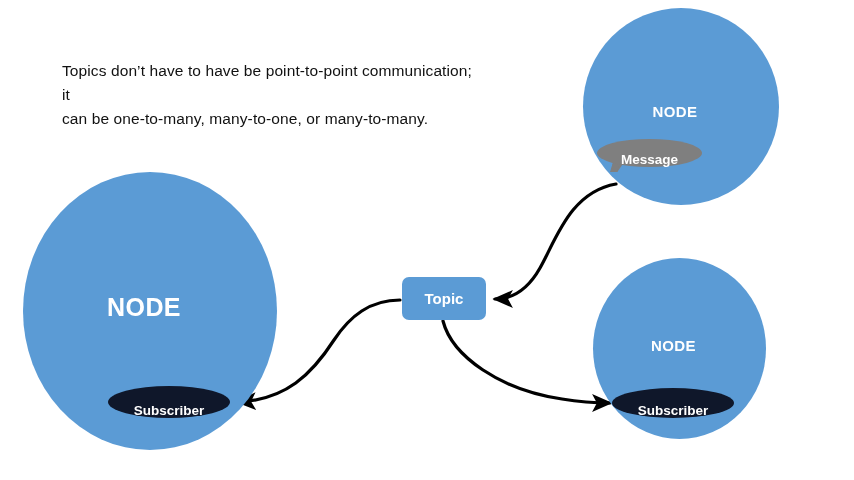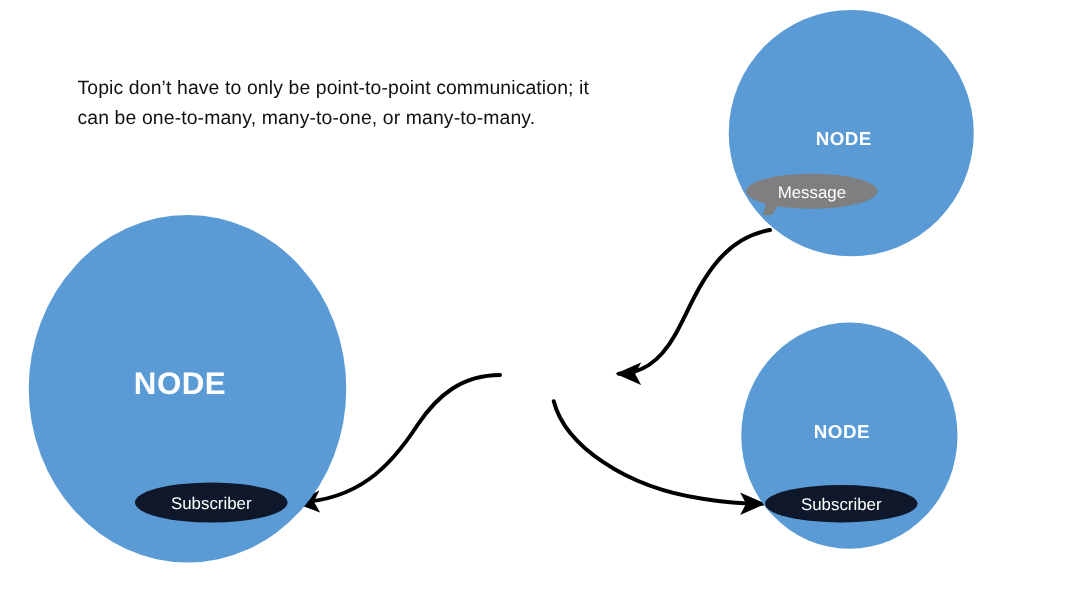--- a/index.html
+++ b/index.html
@@ -50,24 +50,24 @@
   #node-top-right   { left: 583px; top: 8px;   width: 196px; height: 197px; }
   #node-top-right .node-label   { top: 95px;  font-size: 15px; }
   #node-bottom-right{ left: 593px; top: 258px; width: 173px; height: 181px; }
   #node-bottom-right .node-label{ top: 79px;  font-size: 15px; }
 
   
   .pill {
     position: absolute;
     border-radius: 50%;
     display: flex;
-    align-items: center;
+    align-items: flex-end;
     justify-content: center;
     color: #ffffff;
-    font-weight: normal;
+    font-weight: bold;
     user-select: none;
   }
   .pill-subscriber { background: #0f172a; font-size: 13.5px; }
   .pill-publisher  { background: #ED7D31; font-size: 14px; }
   .pill-message    { background: #7F7F7F; font-size: 13.5px; }
 
   #subscriber-left   { left: 108px; top: 386px; width: 122px; height: 32px; }
   #subscriber-right  { left: 612px; top: 388px; width: 122px; height: 30px; }
   #publisher-node    { left: 622px; top: 167px; width: 117px; height: 31px; }
 
@@ -113,21 +113,21 @@
     width: 854px;
     height: 480px;
     pointer-events: none;
   }
 </style>
 </head>
 <body>
 
 <div id="canvas">
 
-  <div class="caption">Topic don’t have to only be point-to-point communication; it
+  <div class="caption">Topics don’t have to have be point-to-point communication; it
 can be one-to-many, many-to-one, or many-to-many.</div>
 
   <svg id="arrows" viewBox="0 0 854 480" xmlns="http://www.w3.org/2000/svg">
     <defs>
       <marker id="arrowhead" markerWidth="7" markerHeight="7" refX="5.6" refY="3" orient="auto" markerUnits="strokeWidth">
         <path d="M0,0.2 L6.4,3 L0,5.8 L1.5,3 Z" fill="#000000"></path>
       </marker>
     </defs>
 
     <path d="M 616,184 C 570,192 556,240 540,268 C 527,291 512,299 495,299" fill="none" stroke="#000000" stroke-width="3.2" stroke-linecap="round" marker-end="url(#arrowhead)"></path>
@@ -152,14 +152,17 @@
     <span>Message</span>
   </div>
 
   <div class="node" id="node-bottom-right">
     <div class="node-label">NODE</div>
   </div>
   <div class="pill pill-subscriber" id="subscriber-right">
     <span>Subscriber</span>
   </div>
 
+  <div id="topic-box">
+    <span>Topic</span>
+  </div>
 
 </div>
 
 </body></html>

